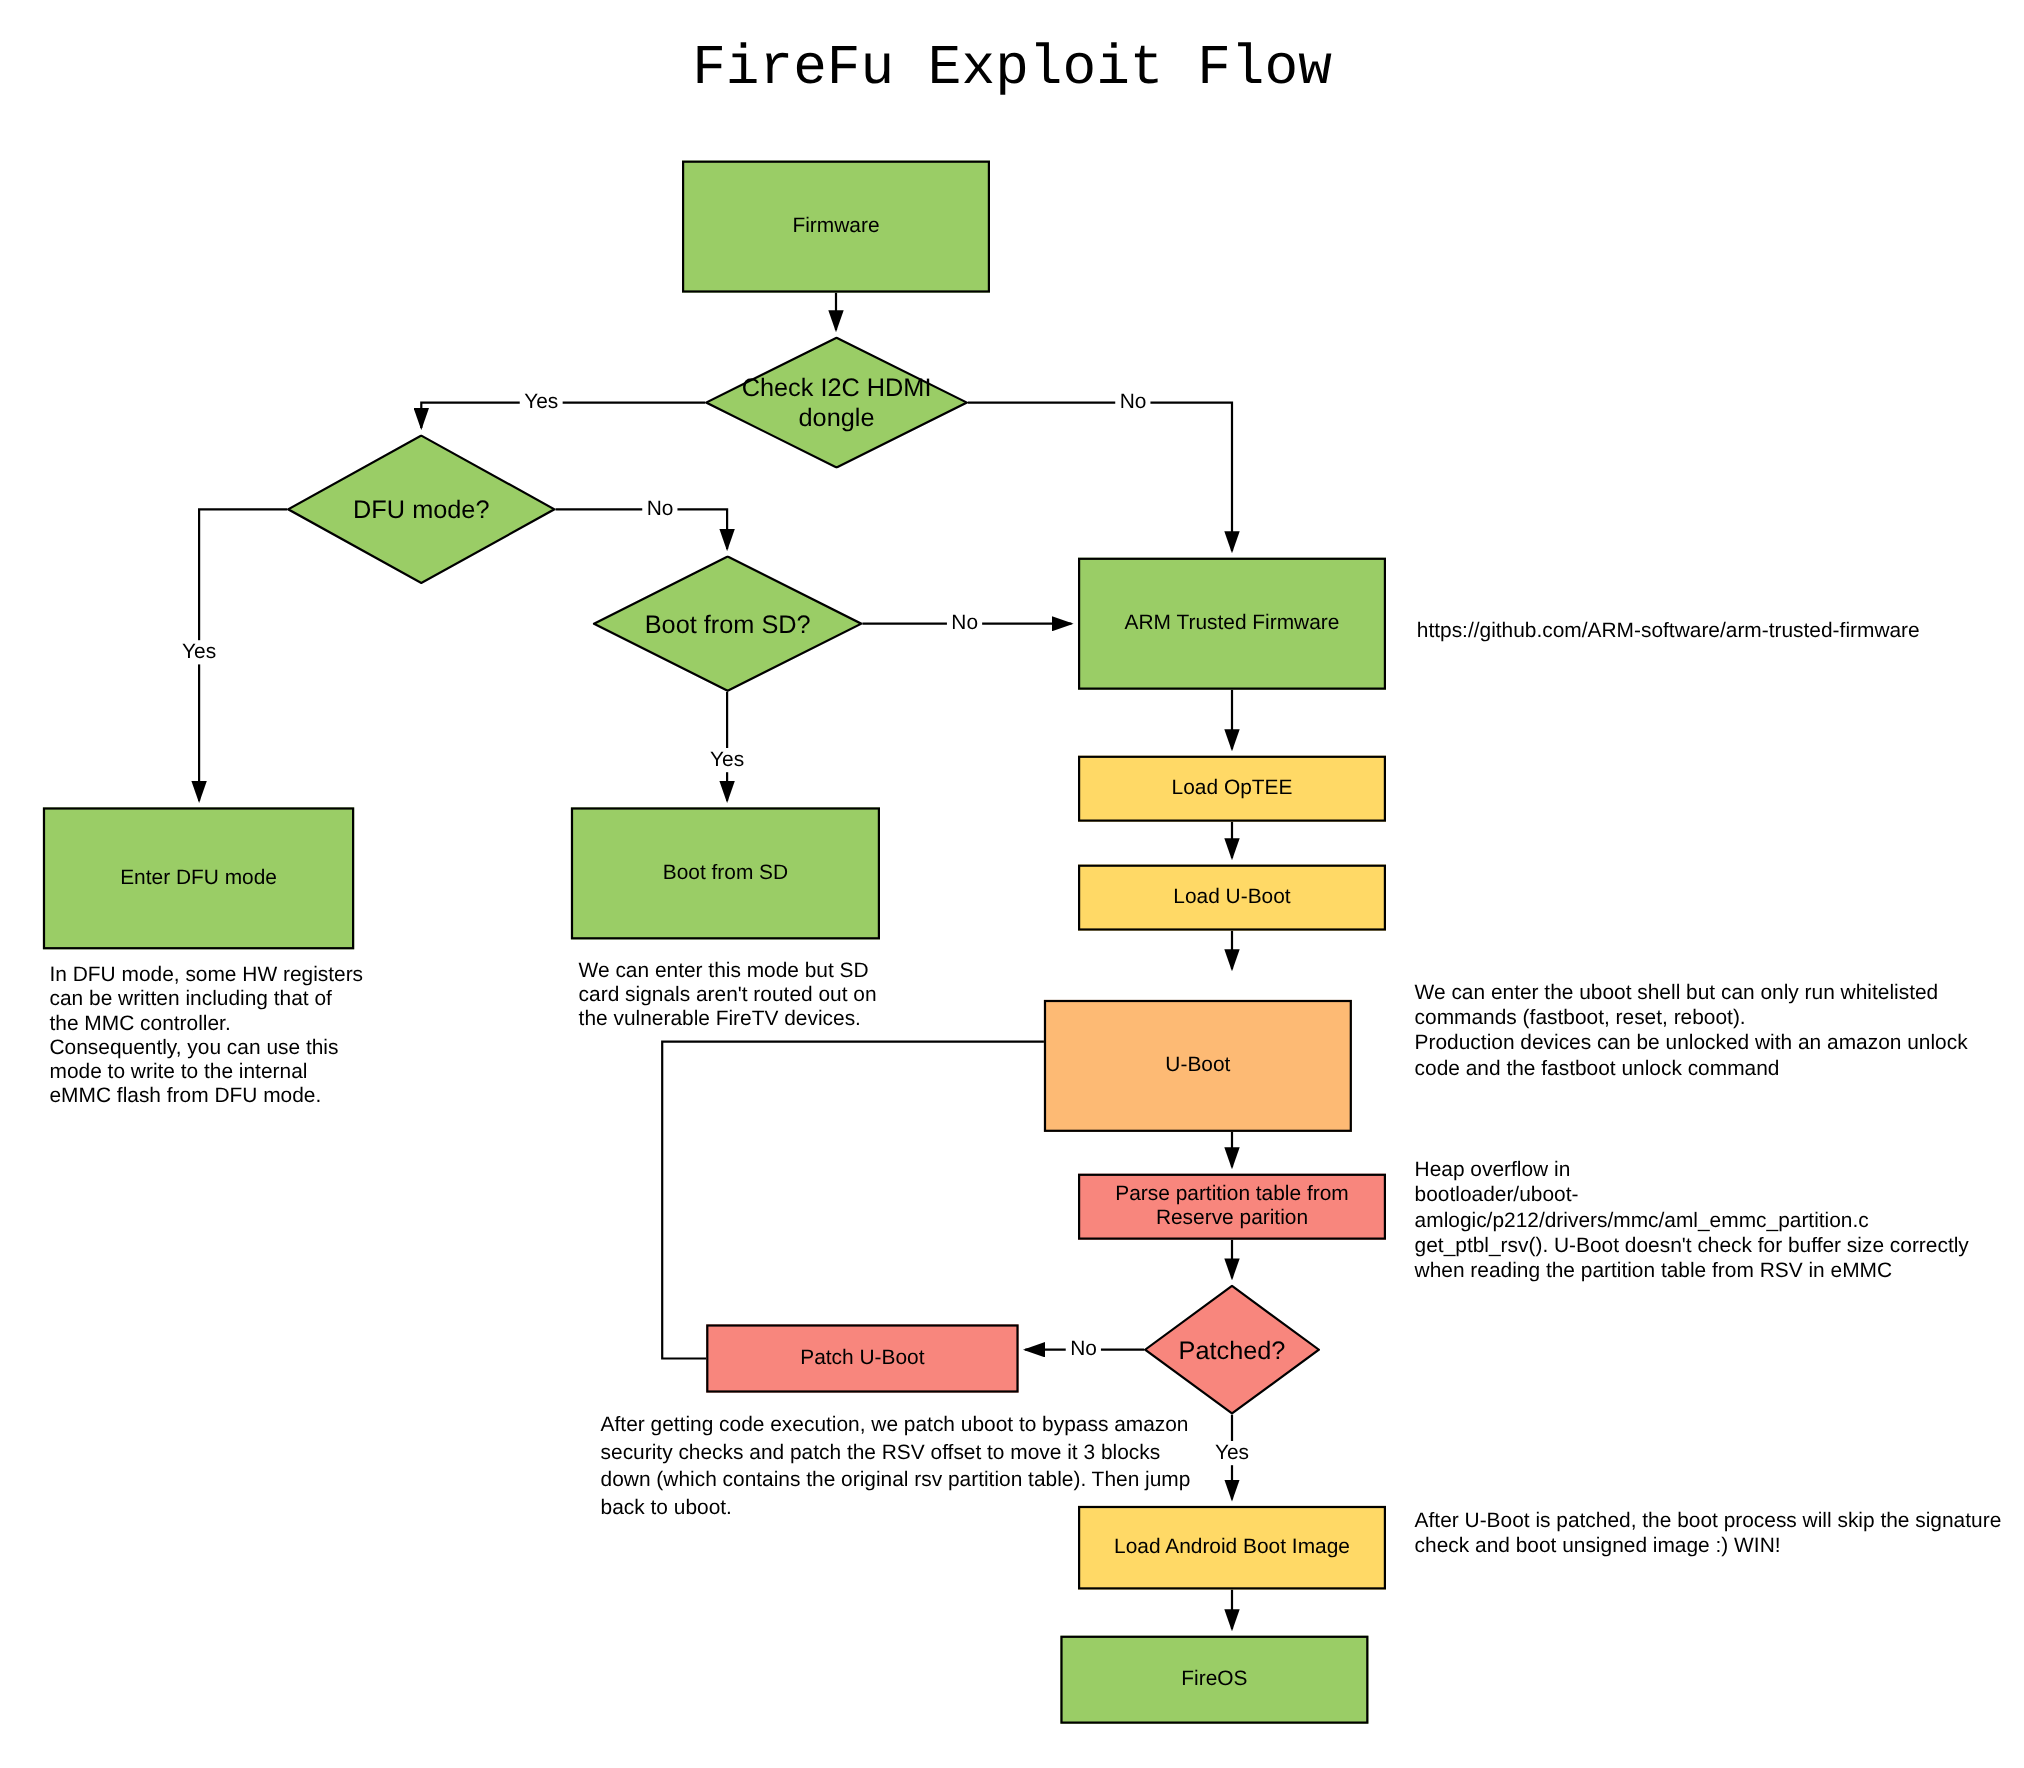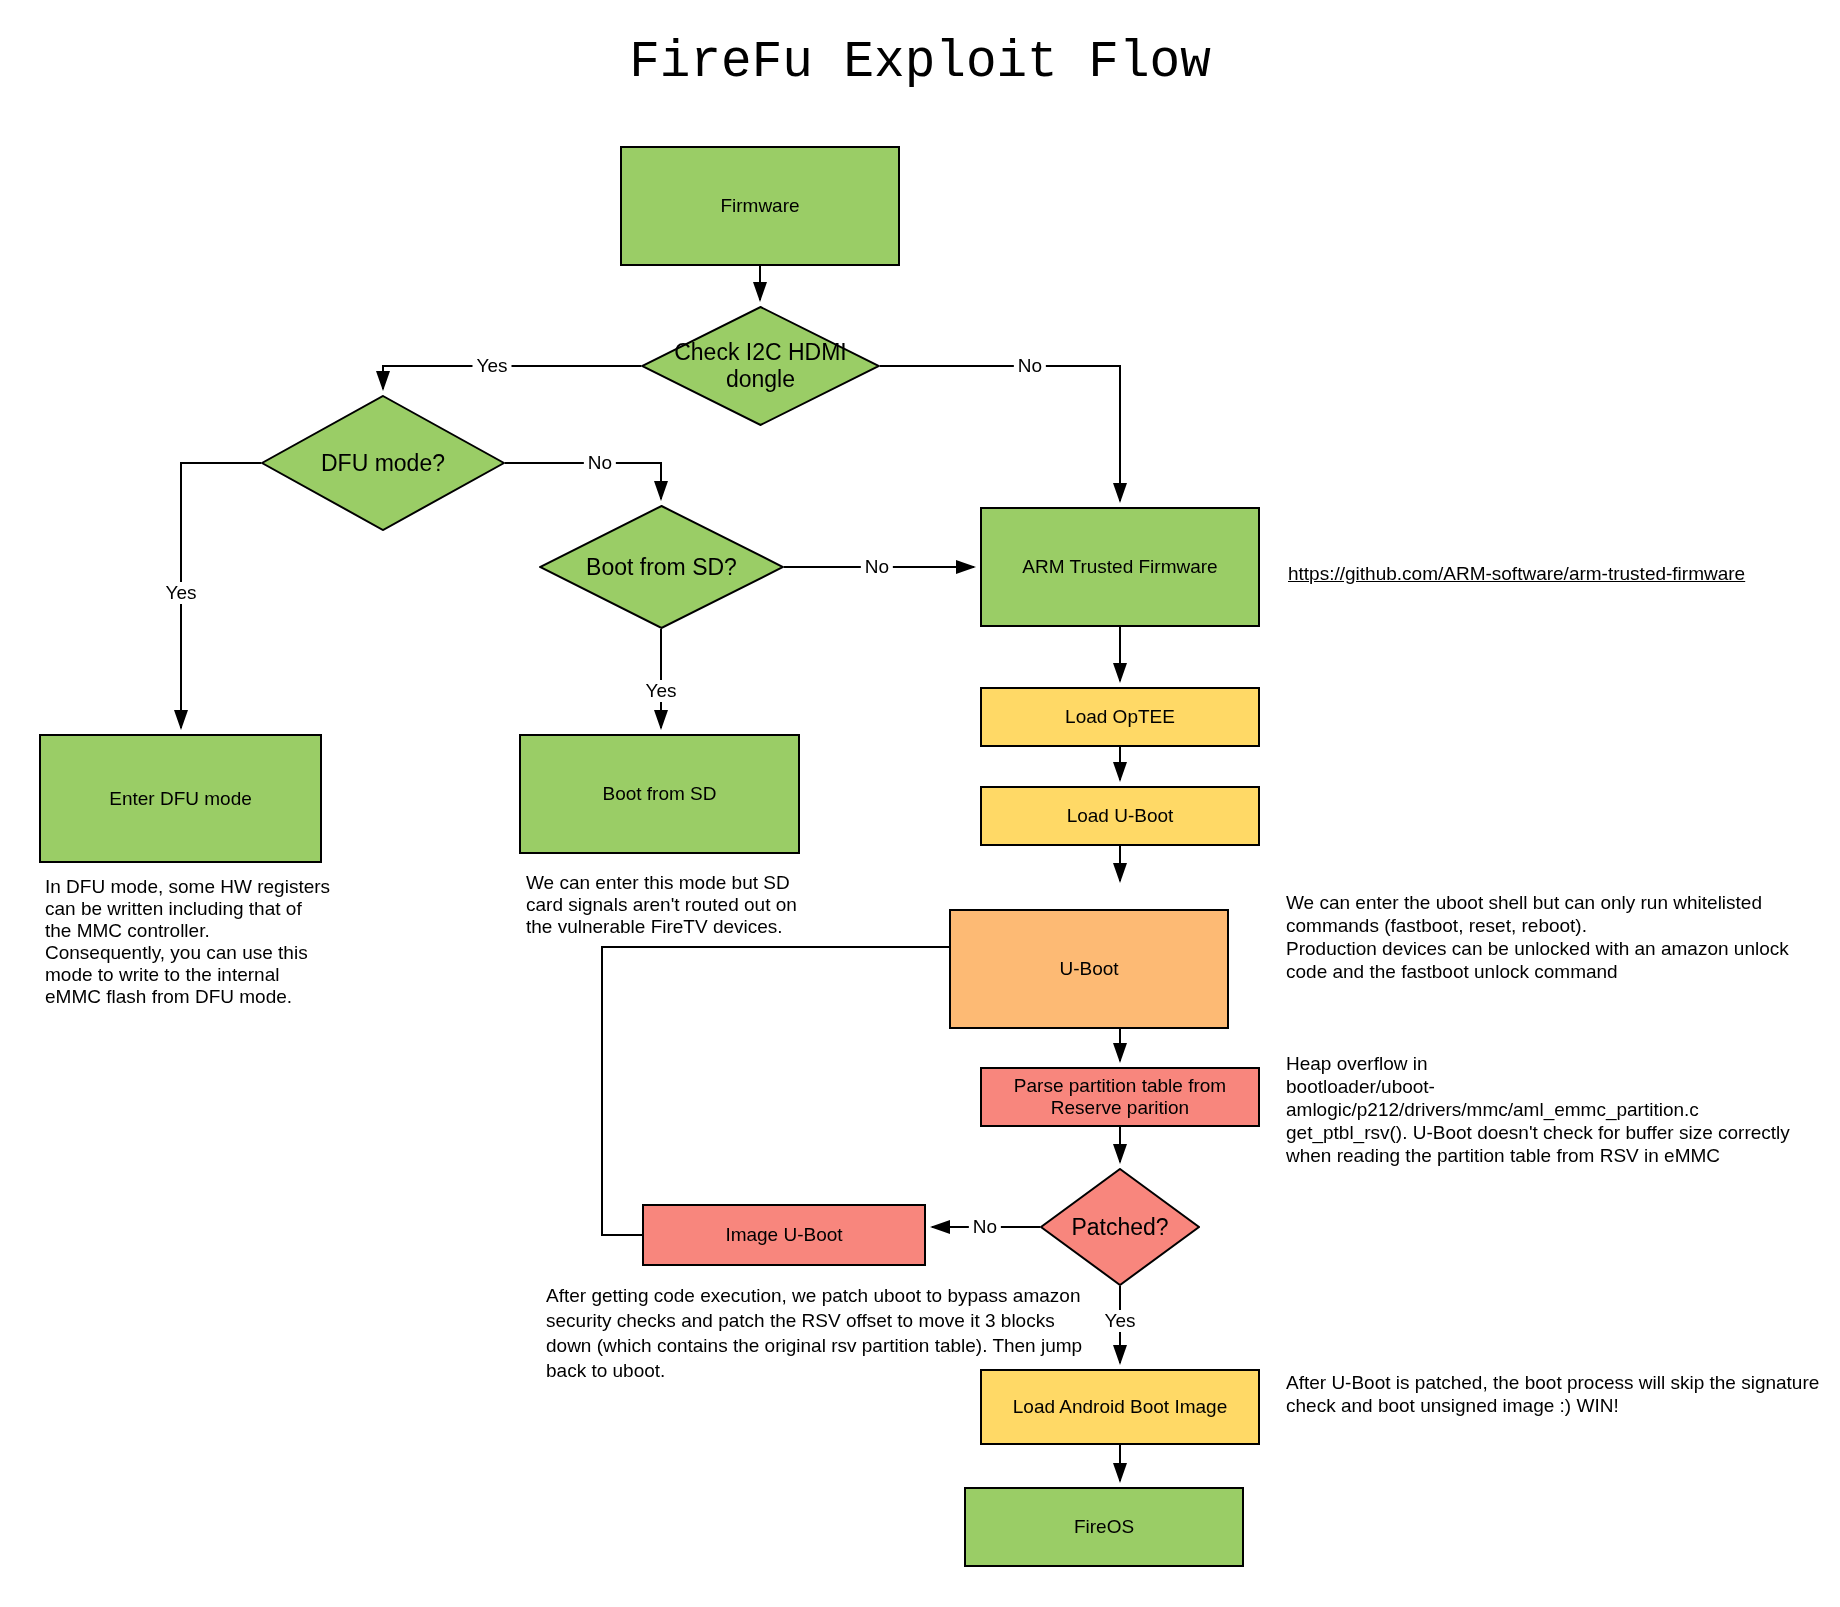--- a/index.html
+++ b/index.html
@@ -131,21 +131,21 @@
   <div class="node" style="left: 949px; top: 887px; width: 280px; height: 120px; background-color: #fdba74; margin-top: 22px;">
     <span>U-Boot</span>
   </div>
 
   <div class="node" style="left: 980px; top: 1067px; width: 280px; height: 60px; background-color: rgb(248, 134, 125);">
     <span>Parse partition table from
 Reserve parition</span>
   </div>
 
   <div class="node" style="left: 642px; top: 1204px; width: 284px; height: 62px; background-color: rgb(248, 134, 125);">
-    <span>Image U-Boot</span>
+    <span>Patch U-Boot</span>
   </div>
 
   <div class="node" style="left: 980px; top: 1369px; width: 280px; height: 76px; background-color: rgb(255, 217, 102);">
     <span>Load Android Boot Image</span>
   </div>
 
   <div class="node" style="left: 964px; top: 1487px; width: 280px; height: 80px; background-color: rgb(154, 205, 102);">
     <span>FireOS</span>
   </div>
 
@@ -190,21 +190,21 @@
 can be written including that of
 the MMC controller.
 Consequently, you can use this
 mode to write to the internal
 eMMC flash from DFU mode.</div>
 
   <div class="note" style="left:526px;top:872px;width:330px;line-height:22px;">We can enter this mode but SD
 card signals aren't routed out on
 the vulnerable FireTV devices.</div>
 
-  <div class="note" style="left:1288px;top:562px;width:520px;text-decoration:underline;">https://github.com/ARM-software/arm-trusted-firmware</div>
+  <div class="note" style="left:1288px;top:562px;width:520px;">https://github.com/ARM-software/arm-trusted-firmware</div>
 
   <div class="note" style="left:1286px;top:891px;width:540px;">We can enter the uboot shell but can only run whitelisted
 commands (fastboot, reset, reboot).
 Production devices can be unlocked with an amazon unlock
 code and the fastboot unlock command</div>
 
   <div class="note" style="left:1286px;top:1052px;width:560px;">Heap overflow in
 bootloader/uboot-amlogic/p212/drivers/mmc/aml_emmc_partition.c
 get_ptbl_rsv(). U-Boot doesn't check for buffer size correctly
 when reading the partition table from RSV in eMMC</div>

